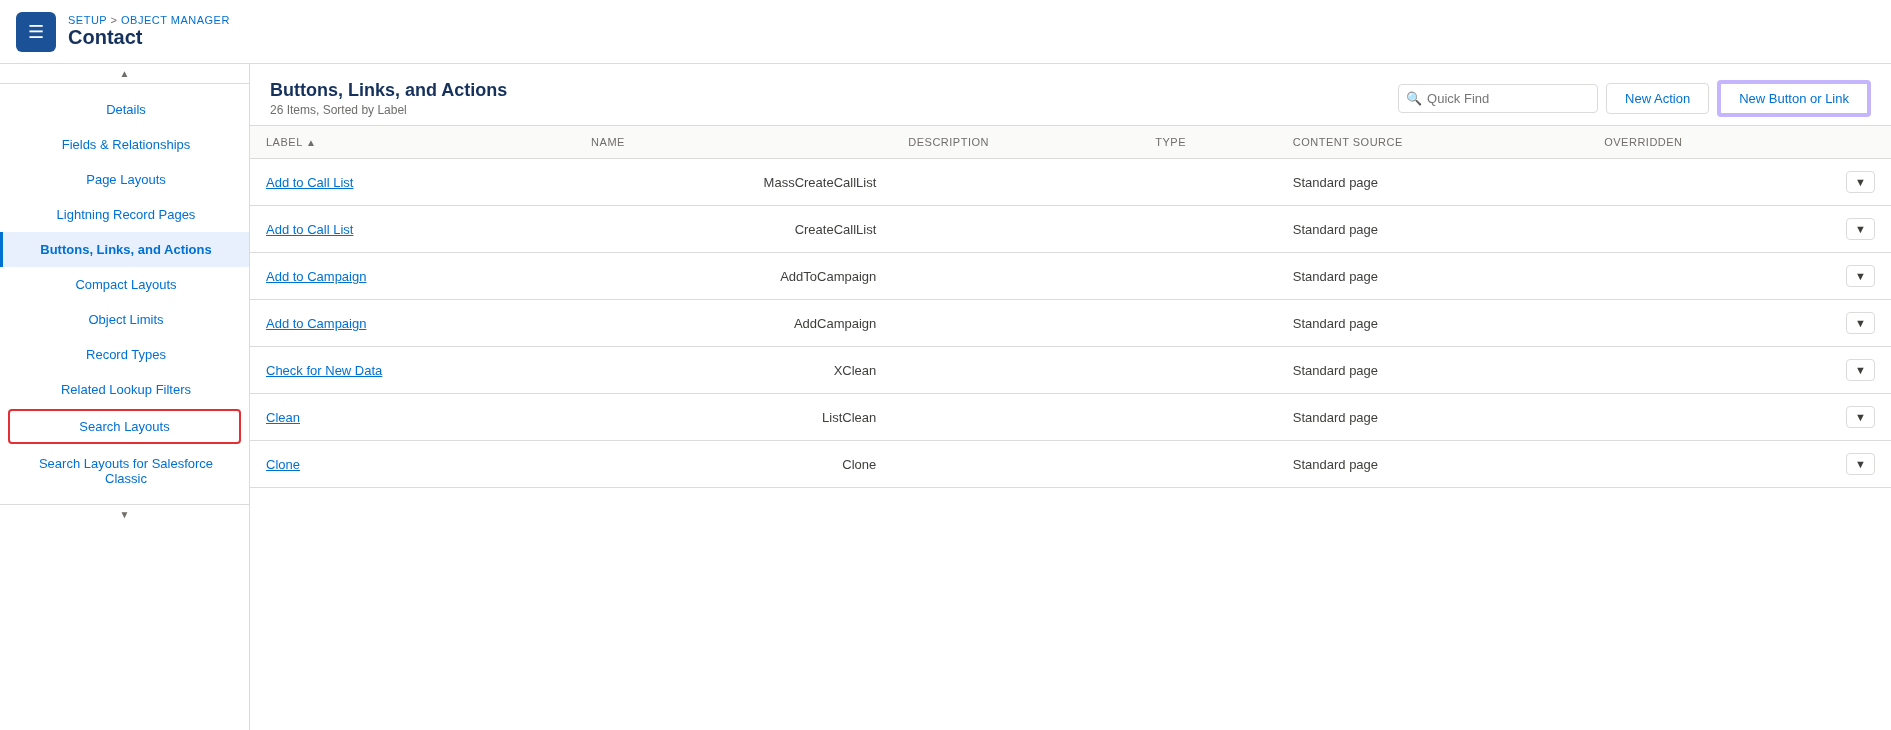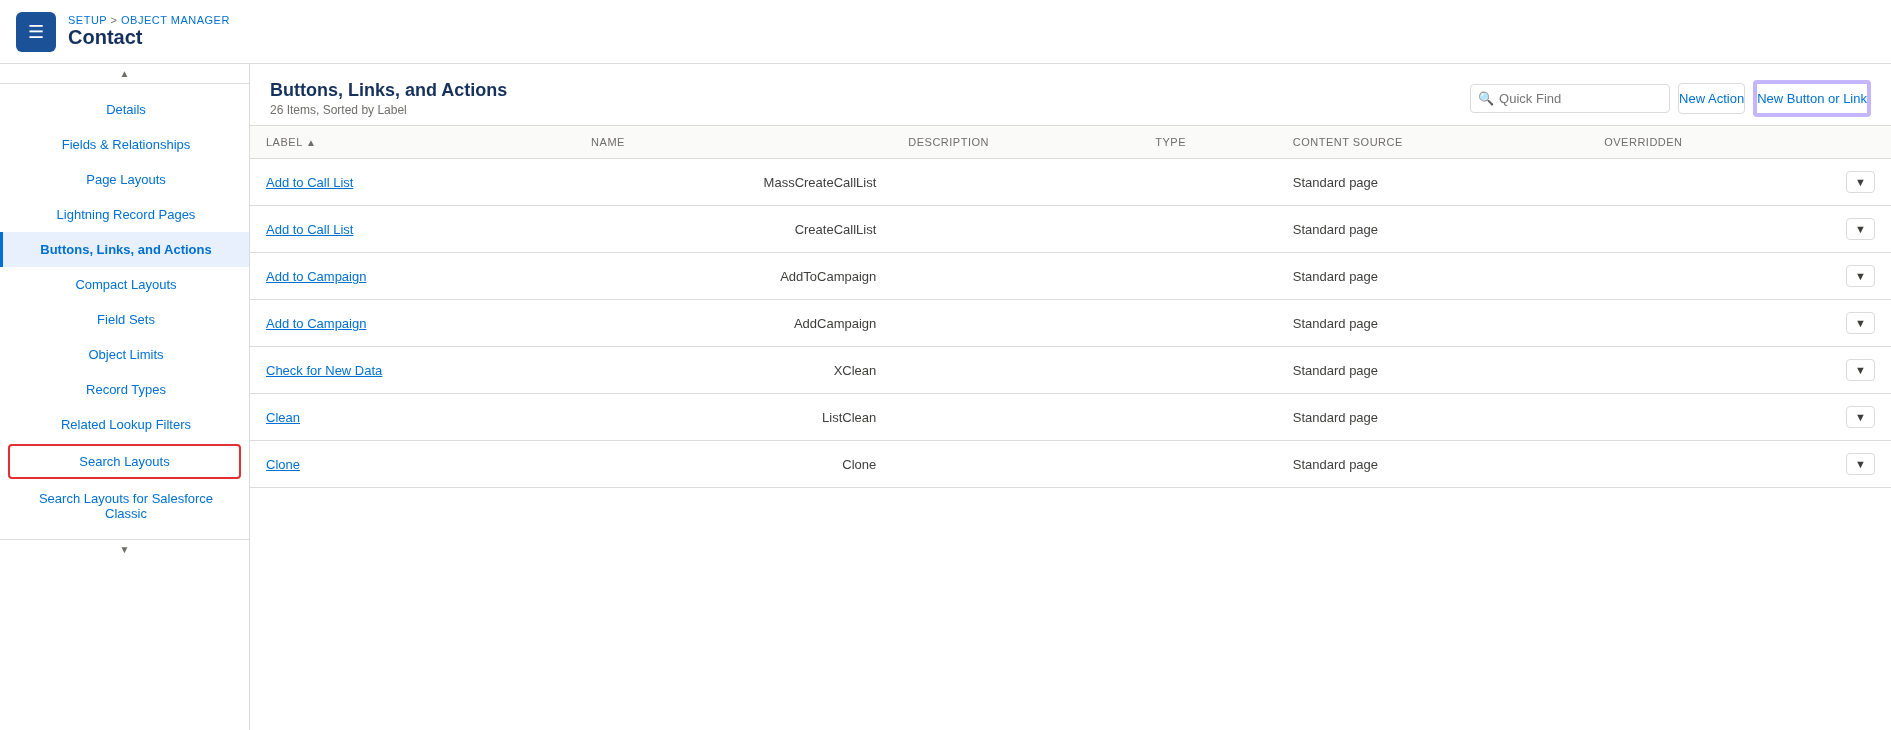--- a/index.html
+++ b/index.html
@@ -166,21 +166,21 @@
     .quick-find-input {
       border: 1px solid #dddbda;
       border-radius: 4px;
       padding: 6px 8px 6px 28px;
       font-size: 13px;
       color: #3e3e3c;
       width: 200px;
       outline: none;
     }
     .btn {
-      padding: 7px 0;
+      padding: 7px 18px;
       border-radius: 4px;
       font-size: 13px;
       cursor: pointer;
       font-weight: 400;
       border: 1px solid #dddbda;
       background: #fff;
       color: #0070d2;
       white-space: nowrap;
       text-align: center;
     }
@@ -286,23 +286,20 @@
         <span>Page Layouts</span>
       </a>
       <a class="sidebar-item" href="#">
         <span>Lightning Record Pages</span>
       </a>
       <a class="sidebar-item active" href="#">
         <span>Buttons, Links, and Actions</span>
       </a>
       <a class="sidebar-item" href="#">
         <span>Compact Layouts</span>
-      </a>
-      <a class="sidebar-item" href="#">
-        <span>Field Sets</span>
       </a>
       <a class="sidebar-item" href="#">
         <span>Object Limits</span>
       </a>
       <a class="sidebar-item" href="#">
         <span>Record Types</span>
       </a>
       <a class="sidebar-item" href="#">
         <span>Related Lookup Filters</span>
       </a>

